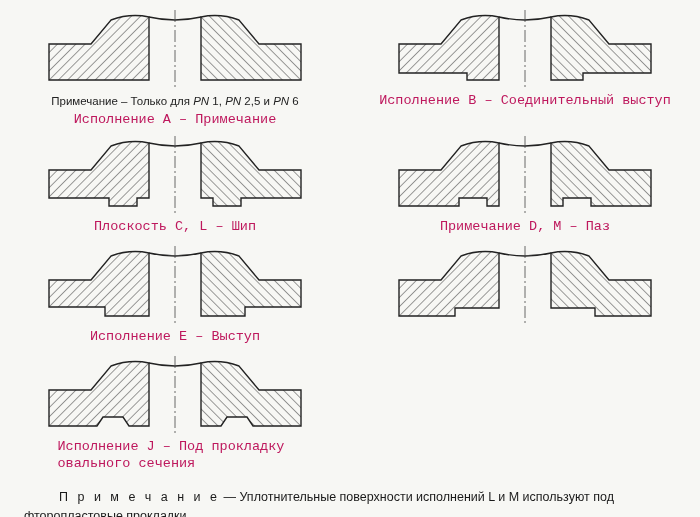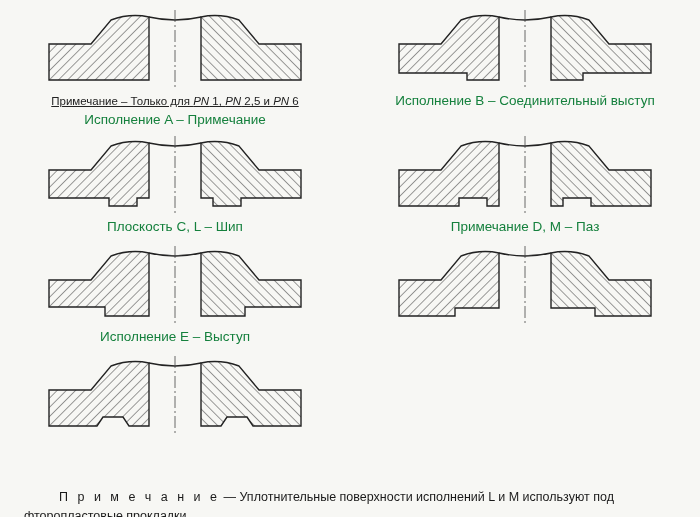--- a/index.html
+++ b/index.html
@@ -20,28 +20,28 @@
   .cell{
     display:flex;flex-direction:column;
     align-items:center;justify-content:flex-start;
   }
   .drawing{display:block;margin-top:2px;}
   .caption{
     font-size:13.5px;
     margin-top:5px;
     text-align:left;
     line-height:1.25;
-    color:#15803d;
+    color:#be185d;
+    font-family:Liberation Mono, monospace;
   }
   .cap-narrow{max-width:235px;}
   .pn-note{
     font-size:11.5px;
     margin-top:7px;
     color:#222;
-    text-decoration:underline;
   }
   .it{font-style:italic;}
   .footnote{
     margin:10px 24px 0 24px;
     font-size:12.5px;
     line-height:1.55;
     text-indent:24px;
     text-align:left;
     color:#1a1a1a;
   }
@@ -136,20 +136,21 @@
       </svg>
     </div>
 
     <div class="cell">
       <svg class="drawing" width="260" height="78" viewBox="0 0 260 78">
         <path class="half" d="M4,34 L46,34 L66,10 Q85,3 104,7 L104,70 L84,70 L78,61 L58,61 L52,70 L4,70 Z"></path>
           <path class="half" d="M4,34 L46,34 L66,10 Q85,3 104,7 L104,70 L84,70 L78,61 L58,61 L52,70 L4,70 Z" transform="translate(260,0) scale(-1,1)"></path>
         <path class="bridge" d="M104,7 Q130,13 156,7"></path>
         <line class="centerline" x1="130" y1="0" x2="130" y2="78"></line>
       </svg>
+      <div class="caption cap-narrow">Исполнение J – Под прокладку овального сечения</div>
     </div>
 
 
   </div>
 
   <div class="footnote">
     <span class="fn-label">П р и м е ч а н и е</span>
     <span>— Уплотнительные поверхности исполнений L и M используют под фторопластовые прокладки.</span>
   </div>
 

